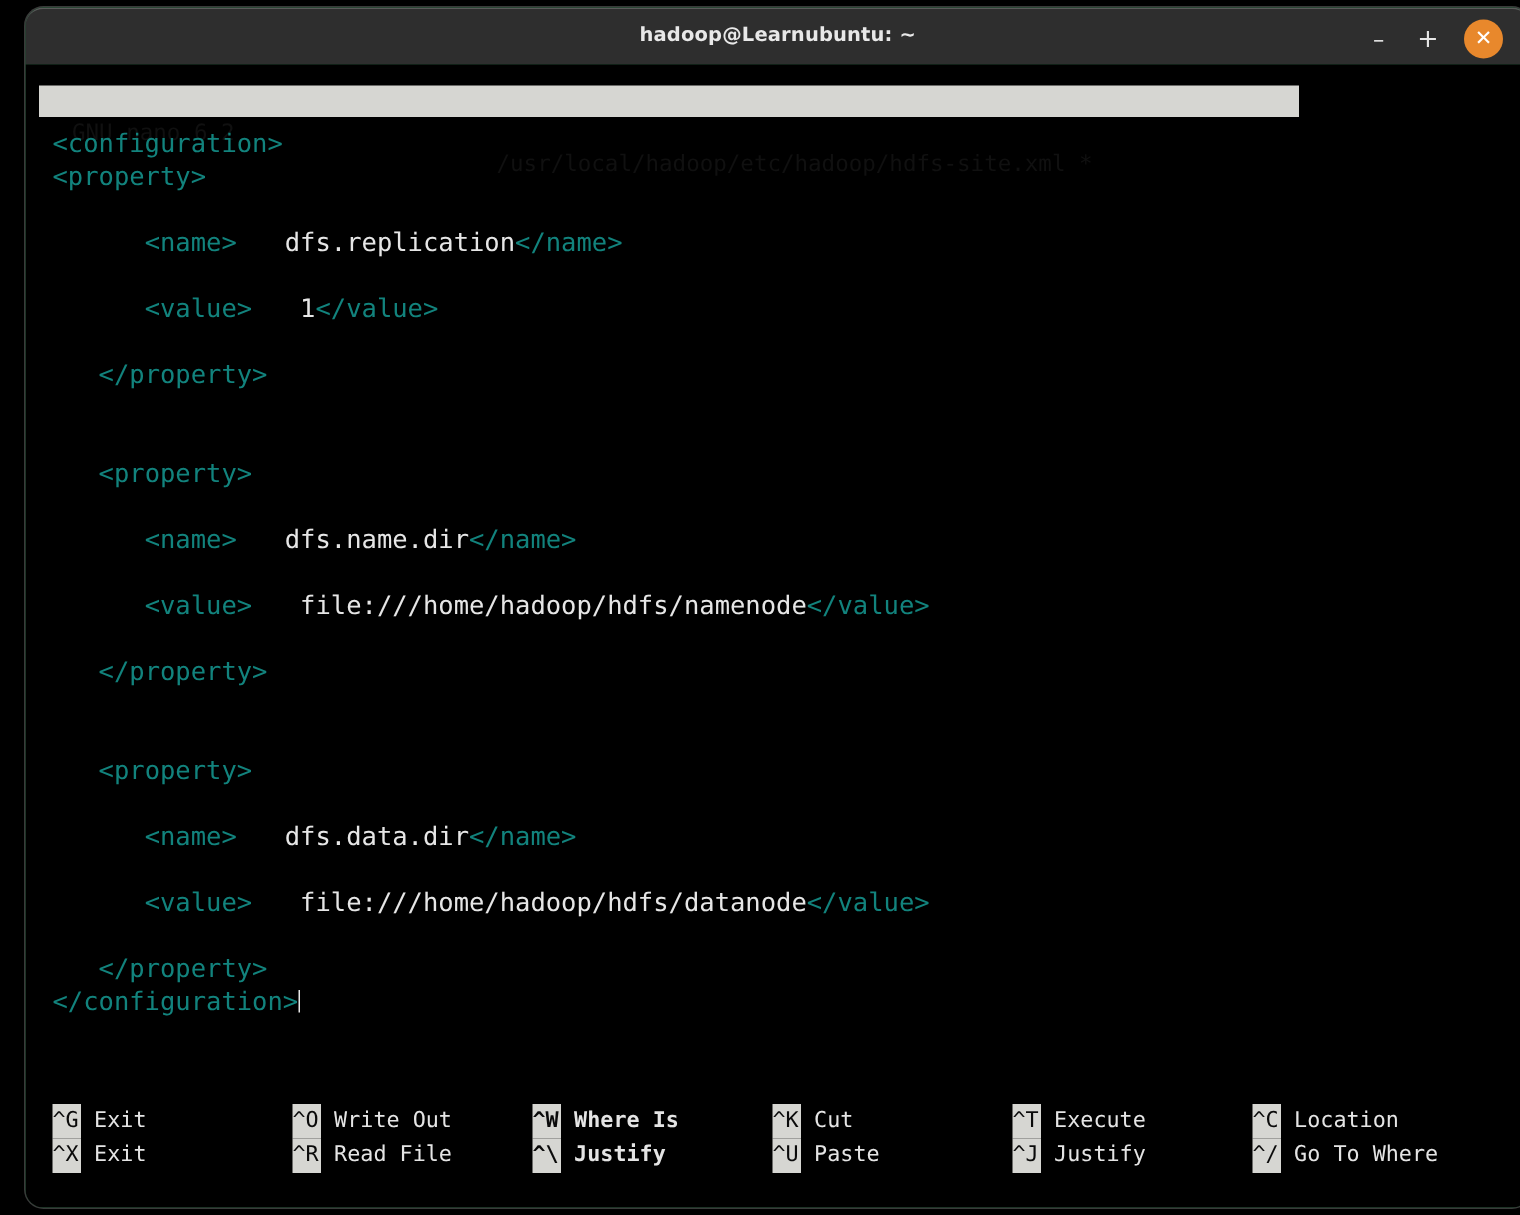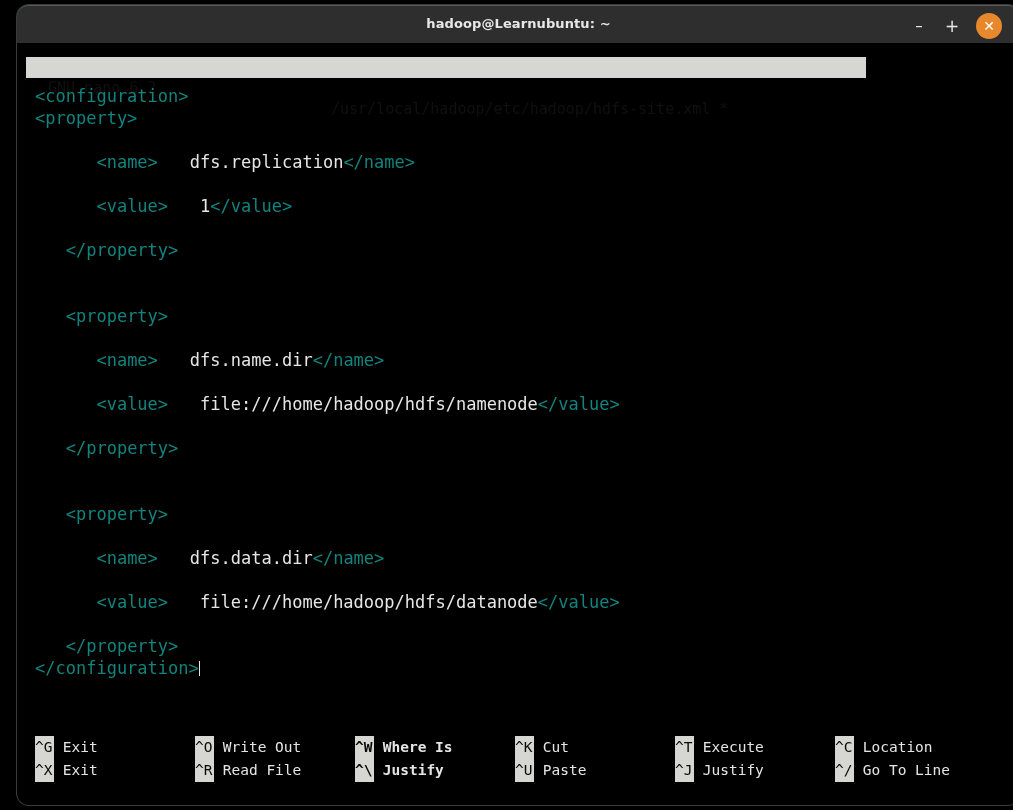--- a/index.html
+++ b/index.html
@@ -173,17 +173,17 @@
     </div>
 
     <div id="code"><div class="line"><span class="tag">&lt;configuration&gt;</span></div><div class="line"><span class="tag">&lt;property&gt;</span></div><div class="line">&nbsp;</div><div class="line"><span>      </span><span class="tag">&lt;name&gt;</span><span class="txt">dfs.replication</span><span class="tag">&lt;/name&gt;</span></div><div class="line">&nbsp;</div><div class="line"><span>      </span><span class="tag">&lt;value&gt;</span><span class="txt">1</span><span class="tag">&lt;/value&gt;</span></div><div class="line">&nbsp;</div><div class="line"><span>   </span><span class="tag">&lt;/property&gt;</span></div><div class="line">&nbsp;</div><div class="line">&nbsp;</div><div class="line"><span>   </span><span class="tag">&lt;property&gt;</span></div><div class="line">&nbsp;</div><div class="line"><span>      </span><span class="tag">&lt;name&gt;</span><span class="txt">dfs.name.dir</span><span class="tag">&lt;/name&gt;</span></div><div class="line">&nbsp;</div><div class="line"><span>      </span><span class="tag">&lt;value&gt;</span><span class="txt">file:///home/hadoop/hdfs/namenode</span><span class="tag">&lt;/value&gt;</span></div><div class="line">&nbsp;</div><div class="line"><span>   </span><span class="tag">&lt;/property&gt;</span></div><div class="line">&nbsp;</div><div class="line">&nbsp;</div><div class="line"><span>   </span><span class="tag">&lt;property&gt;</span></div><div class="line">&nbsp;</div><div class="line"><span>      </span><span class="tag">&lt;name&gt;</span><span class="txt">dfs.data.dir</span><span class="tag">&lt;/name&gt;</span></div><div class="line">&nbsp;</div><div class="line"><span>      </span><span class="tag">&lt;value&gt;</span><span class="txt">file:///home/hadoop/hdfs/datanode</span><span class="tag">&lt;/value&gt;</span></div><div class="line">&nbsp;</div><div class="line"><span>   </span><span class="tag">&lt;/property&gt;</span></div><div class="line"><span class="tag">&lt;/configuration&gt;</span><span id="cursor"></span></div></div>
 
     <div id="shortcuts">
         <div class="sc-col" style="left: 9px;"><div class="sc-row"><span class="sc-key">^G</span><span class="sc-label"> Exit</span></div><div class="sc-row"><span class="sc-key">^X</span><span class="sc-label"> Exit</span></div></div>
         <div class="sc-col" style="left: 169px;"><div class="sc-row"><span class="sc-key">^O</span><span class="sc-label"> Write Out</span></div><div class="sc-row"><span class="sc-key">^R</span><span class="sc-label"> Read File</span></div></div>
         <div class="sc-col" style="left: 329px; font-weight: bold;"><div class="sc-row"><span class="sc-key">^W</span><span class="sc-label"> Where Is</span></div><div class="sc-row"><span class="sc-key">^\</span><span class="sc-label"> Justify</span></div></div>
         <div class="sc-col" style="left: 649px;"><div class="sc-row"><span class="sc-key">^T</span><span class="sc-label"> Execute</span></div><div class="sc-row"><span class="sc-key">^J</span><span class="sc-label"> Justify</span></div></div>
         <div class="sc-col" style="left: 489px;"><div class="sc-row"><span class="sc-key">^K</span><span class="sc-label"> Cut</span></div><div class="sc-row"><span class="sc-key">^U</span><span class="sc-label"> Paste</span></div></div>
-        <div class="sc-col" style="left: 809px;"><div class="sc-row"><span class="sc-key">^C</span><span class="sc-label"> Location</span></div><div class="sc-row"><span class="sc-key">^/</span><span class="sc-label"> Go To Line</span></div></div>
+        <div class="sc-col" style="left: 809px;"><div class="sc-row"><span class="sc-key">^C</span><span class="sc-label"> Location</span></div><div class="sc-row"><span class="sc-key">^/</span><span class="sc-label"> Go To Where</span></div></div>
       </div>
 
   </div>
 </div>
 
 </body></html>

